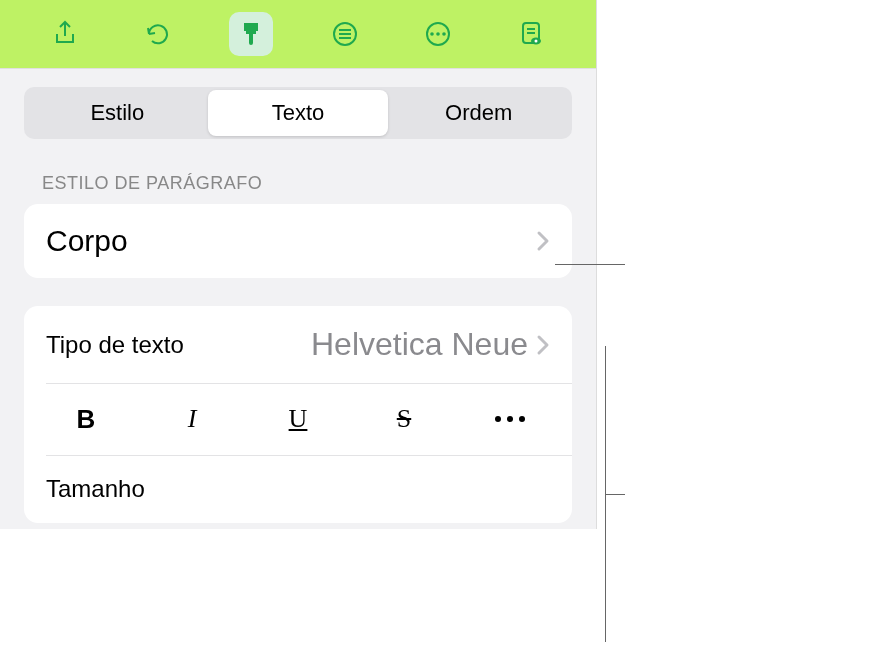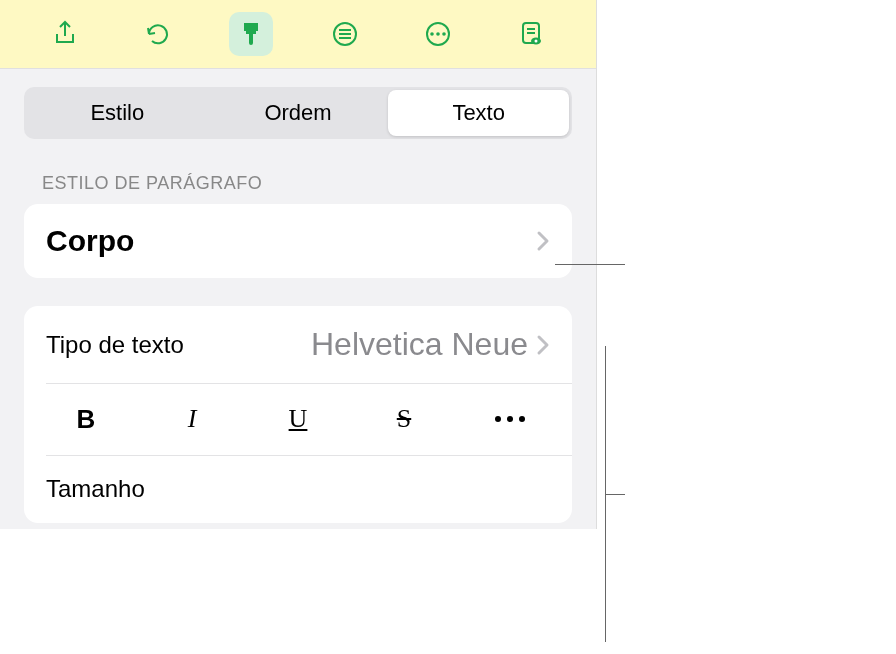--- a/index.html
+++ b/index.html
@@ -1,38 +1,38 @@
 <!DOCTYPE html>
 <html><head>
   <meta charset="utf-8">
   <style>
     * { box-sizing: border-box; margin: 0; padding: 0; }
     body { font-family: -apple-system, BlinkMacSystemFont, "Helvetica Neue", sans-serif; background: #fff; width: 896px; height: 654px; position: relative; }
-    .panel { width: 597px; height: 529px; background: #fef9c3; border-right: 1px solid #ddd; }
+    .panel { width: 597px; height: 529px; background: #bef264; border-right: 1px solid #ddd; }
     .toolbar { display: flex; align-items: center; justify-content: space-around; padding: 12px 18px; border-bottom: 1px solid #e0e0e0; }
     .toolbar-btn { width: 44px; height: 44px; display: flex; align-items: center; justify-content: center; border-radius: 10px; cursor: pointer; }
     .toolbar-btn svg { width: 30px; height: 30px; }
     .toolbar-btn.active { background: #d4f0dc; }
     .accent { stroke: #1fa94e; fill: none; stroke-width: 2; }
     .accent-fill { fill: #1fa94e; }
     
     .content { background: #f2f2f4; padding: 0; height: calc(100% - 69px); overflow: hidden; }
     
     .seg-control { display: flex; background: #e3e3e6; border-radius: 10px; margin: 18px 24px 0; padding: 3px; }
     .seg-item { flex: 1; text-align: center; padding: 10px 0; font-size: 22px; color: #000; cursor: pointer; border-radius: 8px; }
     .seg-item.active { background: #fff; box-shadow: 0 1px 3px rgba(0,0,0,0.15); font-weight: 500; }
     
     .section-header { font-size: 18px; color: #888; letter-spacing: 0.5px; padding: 34px 42px 10px; }
     
     .card { background: #fff; margin: 0 24px; border-radius: 14px; }
     
     .row { display: flex; align-items: center; padding: 20px 22px; position: relative; }
     .row + .row::before, .row.sep-top::before { content: ''; position: absolute; left: 22px; right: 0; top: 0; height: 1px; background: #e3e3e5; }
     .row-label { font-size: 24px; color: #000; }
-    .row-label.big { font-size: 30px; font-weight: 700; text-align: center; }
+    .row-label.big { font-size: 30px; font-weight: 400; text-align: center; }
     .row-value { margin-left: auto; font-size: 32px; color: #8a8a8e; padding-right: 8px; }
     .chevron { width: 14px; height: 22px; }
     .chevron path { stroke: #c0c0c4; stroke-width: 3; fill: none; stroke-linecap: round; stroke-linejoin: round; }
     
     .style-row { display: flex; align-items: center; justify-content: space-between; padding: 14px 22px; position: relative; }
     .style-row::before { content: ''; position: absolute; left: 22px; right: 0; top: 0; height: 1px; background: #e3e3e5; }
     .style-btn { width: 80px; height: 44px; display: flex; align-items: center; justify-content: center; font-size: 26px; cursor: pointer; font-family: Georgia, serif; }
     .style-btn.bold { font-weight: 700; font-family: -apple-system, sans-serif; }
     .style-btn.italic { font-style: italic; }
     .style-btn.underline { text-decoration: underline; }
@@ -93,22 +93,22 @@
           <path class="accent" d="M11 10 h8 M11 14 h8"></path>
           <ellipse class="accent-fill" cx="20" cy="22" rx="5" ry="3.5"></ellipse>
           <circle fill="#fff" cx="20" cy="22" r="1.5"></circle>
         </svg>
     </div>
   </div>
 
   <div class="content">
     <div class="seg-control">
       <div class="seg-item">Estilo</div>
+      <div class="seg-item active">Texto</div>
       <div class="seg-item">Ordem</div>
-      <div class="seg-item active">Texto</div>
     </div>
 
     <div class="section-header">ESTILO DE PARÁGRAFO</div>
 
     <div class="card">
       <div class="row">
         <span class="row-label big">Corpo</span>
         <span style="margin-left:auto"></span>
         <svg class="chevron" viewBox="0 0 14 22">
             <path d="M3 3 l8 8 l-8 8"></path>

